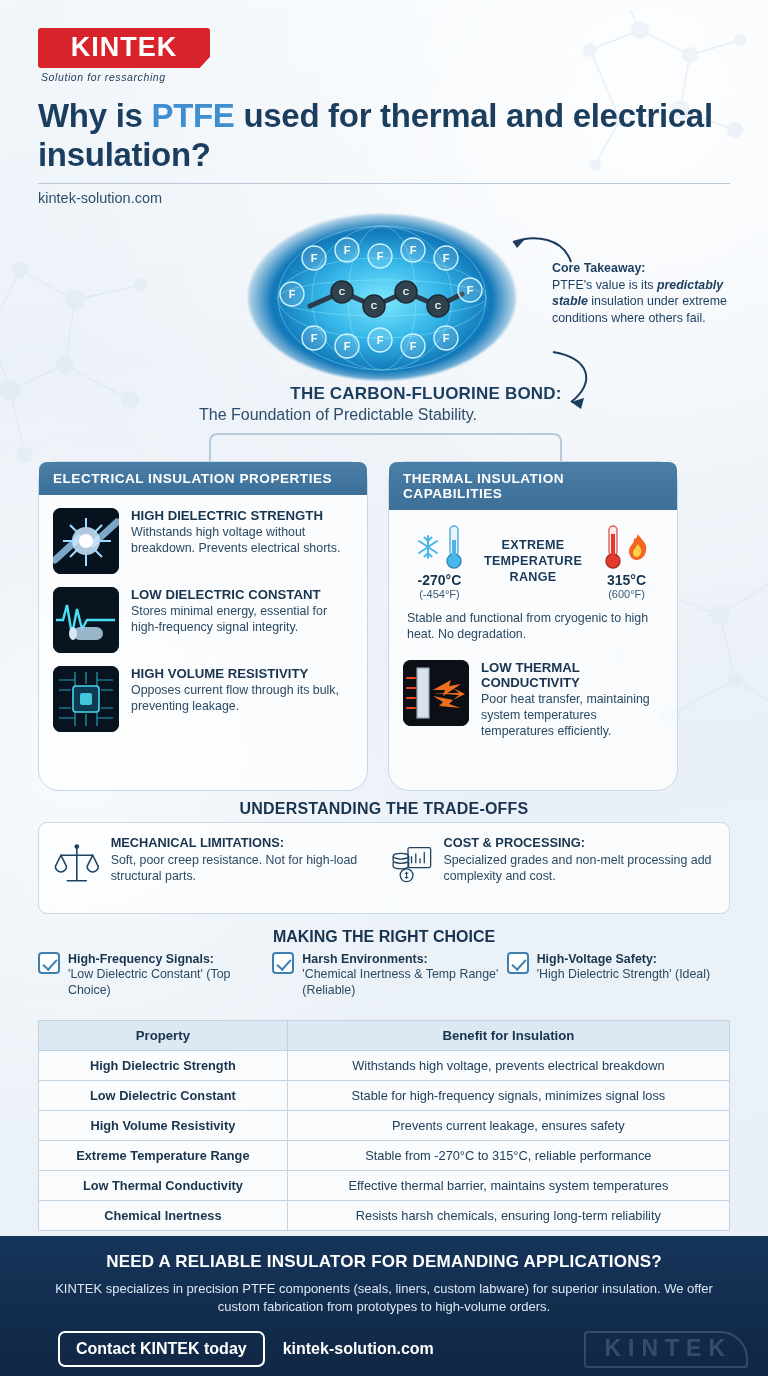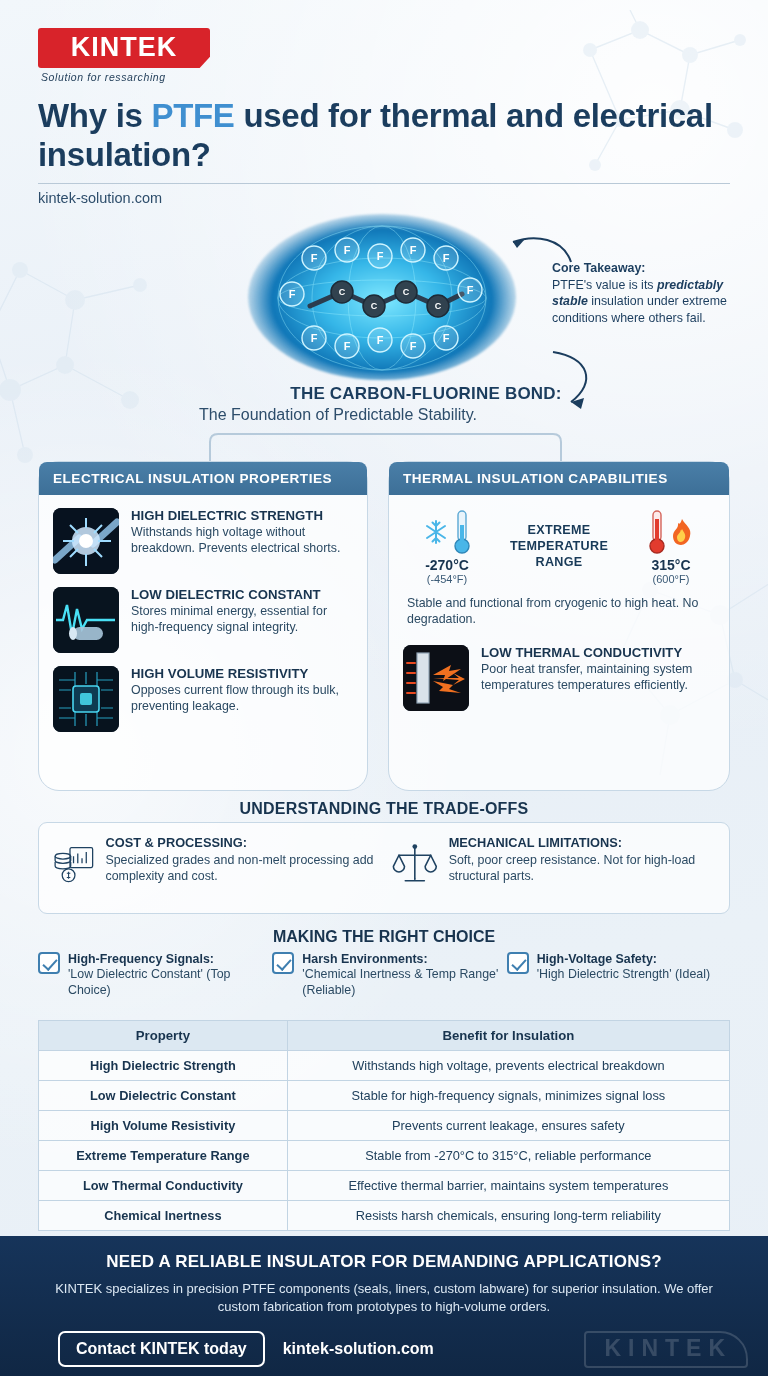--- a/index.html
+++ b/index.html
@@ -105,21 +105,21 @@
   .panel-head {
     background: linear-gradient(180deg, #4a7fa8 0%, #3d6f97 100%);
     color: #fff;
     font-size: 13.6px;
     font-weight: bold;
     letter-spacing: .5px;
     padding: 9px 14px;
     border-radius: 8px 8px 0 0;
   }
   #panel-electrical { left: 38px; top: 461px; width: 330px; height: 330px; }
-  #panel-thermal   { left: 388px; top: 461px; width: 342px; height: 330px; }
+  #panel-thermal   { left: 388px; top: 461px; width: 290px; height: 330px; }
 
   .feat { display: flex; gap: 12px; padding: 13px 14px 0 14px; }
   .feat .txt h4 {
     font-size: 13.2px; color: #18344f; font-weight: bold; margin-bottom: 2px;
   }
   .feat .txt p { font-size: 12.4px; color: #2b4character; }
   .feat .txt p { font-size: 12.4px; color: #2b4a63; line-height: 1.28; }
   .thumb {
     width: 66px; height: 66px; border-radius: 8px; flex: 0 0 66px;
     background: #0b1828; overflow: hidden; position: relative;
@@ -151,21 +151,21 @@
   .to-item h4 { font-size: 12.8px; color: #18344f; font-weight: bold; margin-bottom: 2px;}
   .to-item p { font-size: 12.4px; color: #2b4a63; line-height: 1.29; }
 
   
   .choice-title {
     position: absolute; left: 0; top: 928px; width: 768px; text-align: center;
     font-size: 16px; font-weight: bold; color: #18344f;
   }
   .choices {
     position: absolute; left: 38px; top: 952px; width: 700px;
-    display: flex; gap: 3px;
+    display: flex; gap: 3px; justify-content: flex-end;
   }
   .choice { display: flex; gap: 8px; width: 33.33%; }
   .chk {
     width: 22px; height: 22px; flex: 0 0 22px; border: 2px solid #3f7fb0; border-radius: 4px;
     position: relative; background: #fff;
   }
   .chk:after {
     content: ""; position: absolute; left: 6px; top: 2px; width: 6px; height: 12px;
     border: solid #3f7fb0; border-width: 0 2.6px 2.6px 0; transform: rotate(42deg);
   }
@@ -477,52 +477,52 @@
         <h4>LOW THERMAL CONDUCTIVITY</h4>
         <p>Poor heat transfer, maintaining system temperatures temperatures efficiently.</p>
       </div>
     </div>
   </div>
 
   <div class="tradeoff-title">UNDERSTANDING THE TRADE-OFFS</div>
   <div id="tradeoff-box">
     <div class="to-item">
       <svg width="60" height="58" viewBox="0 0 60 58">
+        <g stroke="#1f4261" stroke-width="2" fill="none" stroke-linecap="round">
+          <path d="M30 8 V48"></path>
+            <path d="M10 18 H50"></path>
+          <path d="M30 48 H30"></path>
+            <path d="M18 50 H42"></path>
+          <path d="M10 18 L3 32 M10 18 L17 32 M3 32 A7 7 0 0 0 17 32"></path>
+          <path d="M50 18 L43 32 M50 18 L57 32 M43 32 A7 7 0 0 0 57 32"></path>
+        </g>
+        <circle cx="30" cy="7" r="3" fill="#1f4261"></circle>
+      </svg>
+      <div>
+        <h4>MECHANICAL LIMITATIONS:</h4>
+        <p>Soft, poor creep resistance. Not for high-load structural parts.</p>
+      </div>
+    </div>
+    <div class="to-item">
+      <svg width="60" height="58" viewBox="0 0 60 58">
         <g stroke="#1f4261" stroke-width="1.8" fill="none">
           <rect x="24" y="6" width="32" height="28" rx="2"></rect>
           <path d="M29 28 V18 M35 28 V14 M41 28 V21 M47 28 V12"></path>
           <ellipse cx="14" cy="18" rx="11" ry="4"></ellipse>
           <path d="M3 18 V24 A11 4 0 0 0 25 24 V18"></path>
           <path d="M3 26 V32 A11 4 0 0 0 25 32 V26"></path>
           <circle cx="22" cy="45" r="9"></circle>
           <path d="M22 40 V50 M19.5 42 h5 M19.5 48 h5" stroke-width="1.5"></path>
         </g>
       </svg>
       <div>
         <h4>COST &amp; PROCESSING:</h4>
         <p>Specialized grades and non-melt processing add complexity and cost.</p>
       </div>
     </div>
-    <div class="to-item">
-      <svg width="60" height="58" viewBox="0 0 60 58">
-        <g stroke="#1f4261" stroke-width="2" fill="none" stroke-linecap="round">
-          <path d="M30 8 V48"></path>
-            <path d="M10 18 H50"></path>
-          <path d="M30 48 H30"></path>
-            <path d="M18 50 H42"></path>
-          <path d="M10 18 L3 32 M10 18 L17 32 M3 32 A7 7 0 0 0 17 32"></path>
-          <path d="M50 18 L43 32 M50 18 L57 32 M43 32 A7 7 0 0 0 57 32"></path>
-        </g>
-        <circle cx="30" cy="7" r="3" fill="#1f4261"></circle>
-      </svg>
-      <div>
-        <h4>MECHANICAL LIMITATIONS:</h4>
-        <p>Soft, poor creep resistance. Not for high-load structural parts.</p>
-      </div>
-    </div>
   </div>
 
   <div class="choice-title">MAKING THE RIGHT CHOICE</div>
   <div class="choices">
     <div class="choice">
       <div class="chk"></div>
       <div class="ctxt">
         <b>High-Frequency Signals:</b>
         <span>'Low Dielectric Constant' (Top Choice)</span>
       </div>

